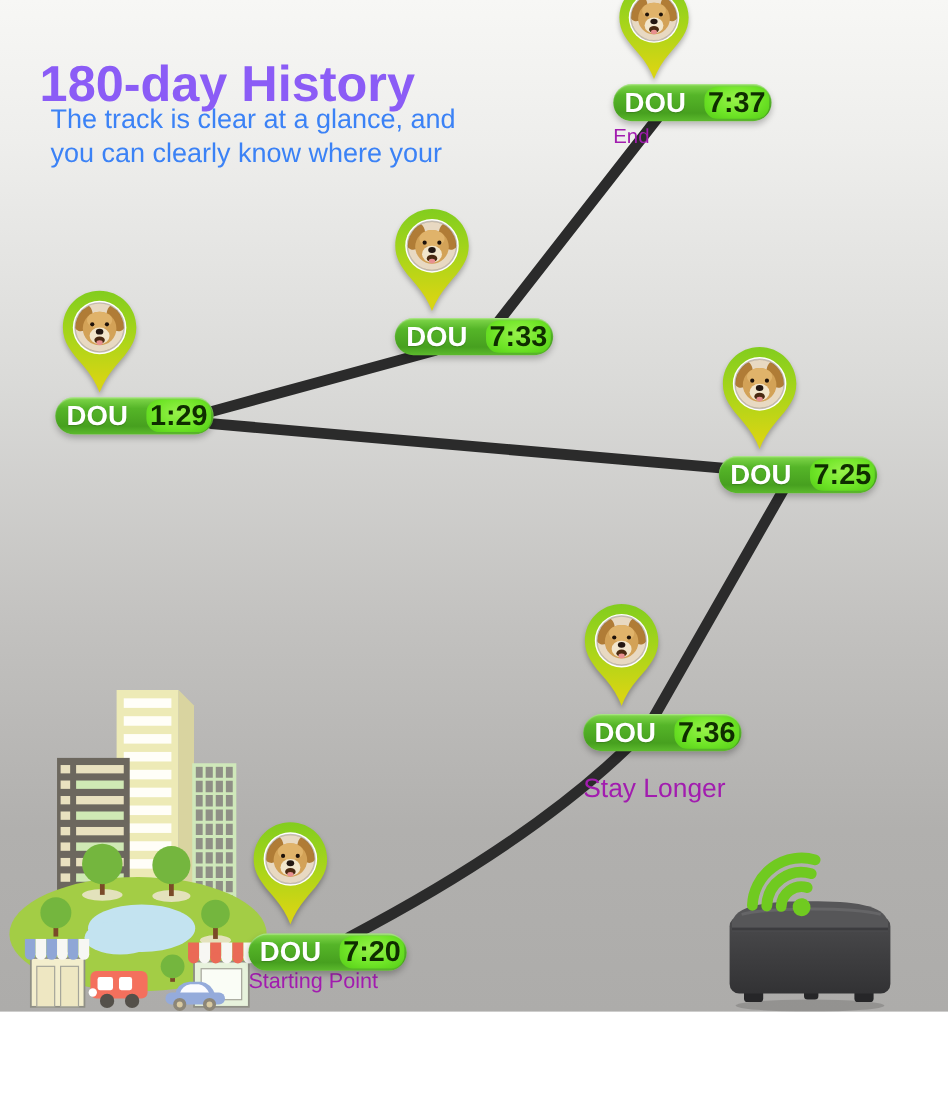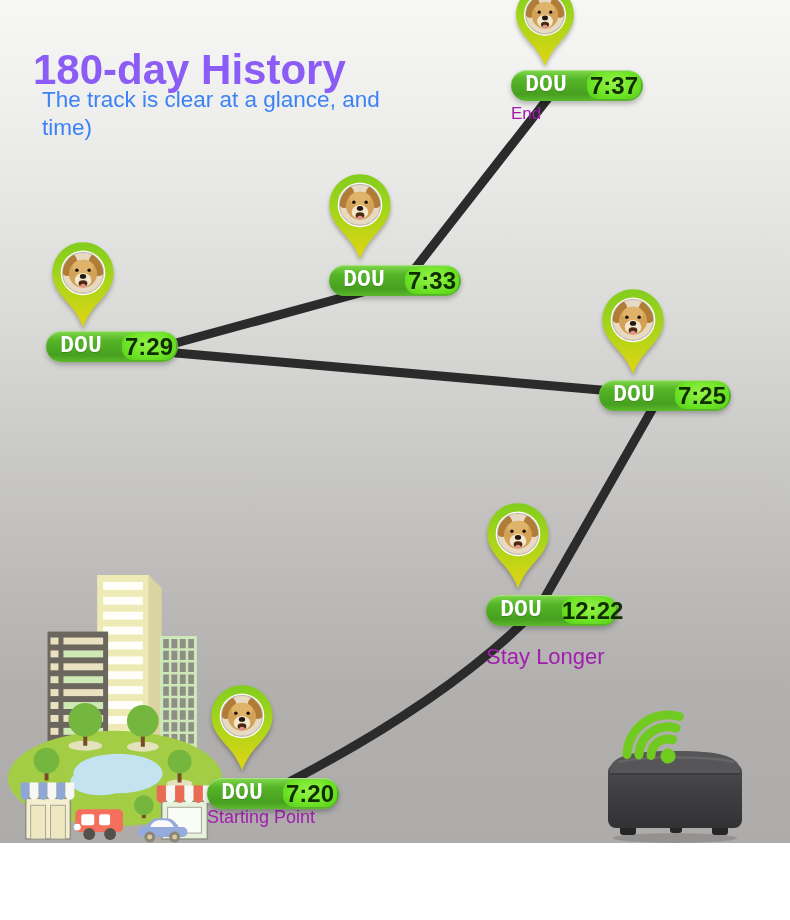--- a/index.html
+++ b/index.html
@@ -9,21 +9,21 @@
           background:linear-gradient(180deg,#f7f7f5 0%,#eeeeec 14%,#dadad8 38%,#c2c1bf 62%,#b1b0ae 82%,#adacaa 100%);}
   .city{position:absolute;left:0;top:575px;width:240px;height:268px;z-index:1;}
   .device{position:absolute;left:590px;top:672px;width:160px;height:176px;z-index:1;}
   .lines{position:absolute;left:0;top:0;width:790px;height:920px;z-index:2;}
   .pin{position:absolute;z-index:3;filter:drop-shadow(0 3px 2px rgba(0,0,0,.28));}
   .pin svg{display:block;width:100%;height:100%;}
   .plabel{position:absolute;width:132px;height:31px;border-radius:15.5px;z-index:4;
           background:linear-gradient(180deg,#82d94c 0%,#55b528 30%,#47a01f 78%,#5cba2d 100%);
           box-shadow:0 3px 5px rgba(0,0,0,.25), inset 0 1px 1px rgba(255,255,255,.35);}
   .plabel .dou{position:absolute;left:0;top:0;width:70px;text-align:center;line-height:31px;
-          font-size:23px;font-weight:bold;color:#ffffff;text-shadow:0 1px 1px rgba(0,0,0,.18);font-family:Liberation Mono, monospace;}
+          font-size:23px;font-weight:bold;color:#ffffff;text-shadow:0 1px 1px rgba(0,0,0,.18);}
   .plabel .time{position:absolute;top:2px;right:2px;width:54px;height:27px;border-radius:11px;
           background:radial-gradient(ellipse at 50% 40%,#98f24b 0%,#6fe527 55%,#54cc16 100%);
           text-align:center;line-height:27px;font-size:24px;font-weight:bold;color:#0f2d00;}
   .pnote{position:absolute;width:132px;color:#a21caf;z-index:3;}
   .title{position:absolute;left:33px;top:18px;z-index:5;font-size:42px;font-weight:bold;
          color:#8b5cf6;white-space:nowrap;}
   .desc{position:absolute;left:42px;top:86px;z-index:5;font-size:22.5px;line-height:27.5px;
         color:#3b82f6;}
   .desc div{white-space:nowrap;}
 </style>
@@ -262,38 +262,38 @@
   <div class="plabel" style="left:511px;top:70px">
     <span class="dou">DOU</span>
     <span class="time">7:37</span>
   </div>
   <div class="plabel" style="left:329px;top:265px">
     <span class="dou">DOU</span>
     <span class="time">7:33</span>
   </div>
   <div class="plabel" style="left:46px;top:331px">
     <span class="dou">DOU</span>
-    <span class="time">7:29</span>
+    <span class="time">1:29</span>
   </div>
   <div class="plabel" style="left:599px;top:380px">
     <span class="dou">DOU</span>
     <span class="time">7:25</span>
   </div>
   <div class="plabel" style="left:486px;top:595px">
     <span class="dou">DOU</span>
-    <span class="time">12:22</span>
+    <span class="time">7:36</span>
   </div>
   <div class="plabel" style="left:207px;top:778px">
     <span class="dou">DOU</span>
     <span class="time">7:20</span>
   </div>
 
   <div class="pnote" style="left:511px;top:104px;font-size:17px">End</div>
   <div class="pnote" style="left:486px;top:644px;font-size:22px">Stay Longer</div>
   <div class="pnote" style="left:207px;top:807px;font-size:18px">Starting Point</div>
 
   <h1 class="title">180-day History</h1>
   <div class="desc">
     <div>The track is clear at a glance, and</div>
-    <div>time)</div>
+    <div>you can clearly know where your</div>
   </div>
 
 </div>
 
 </body></html>

